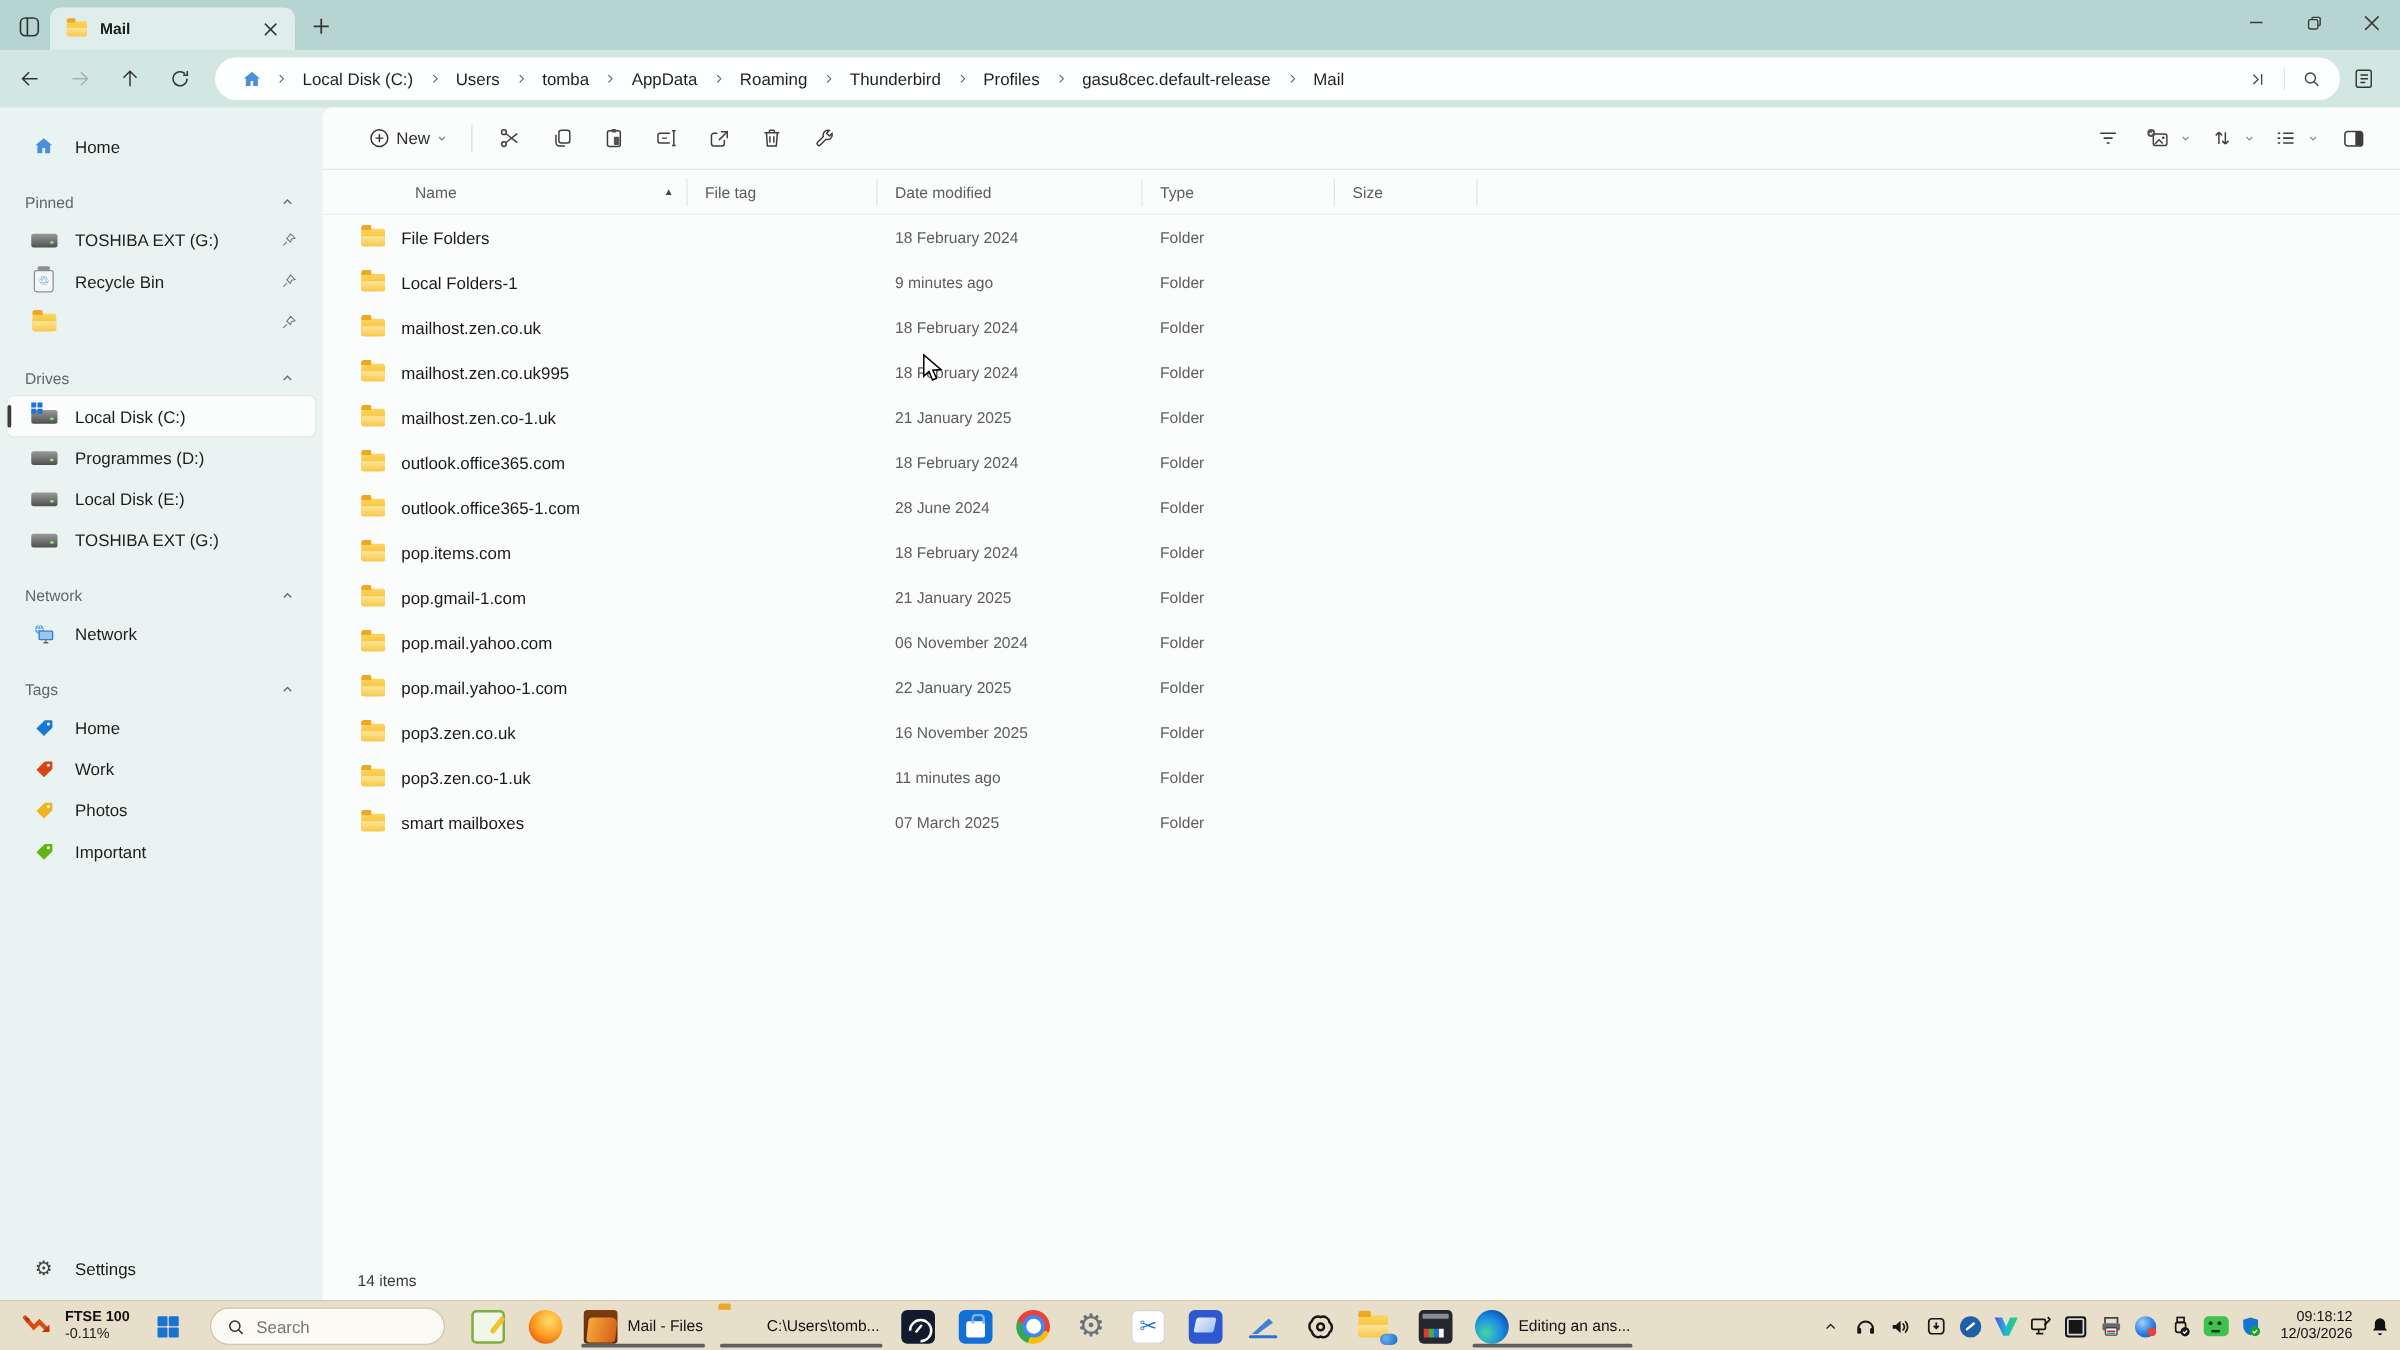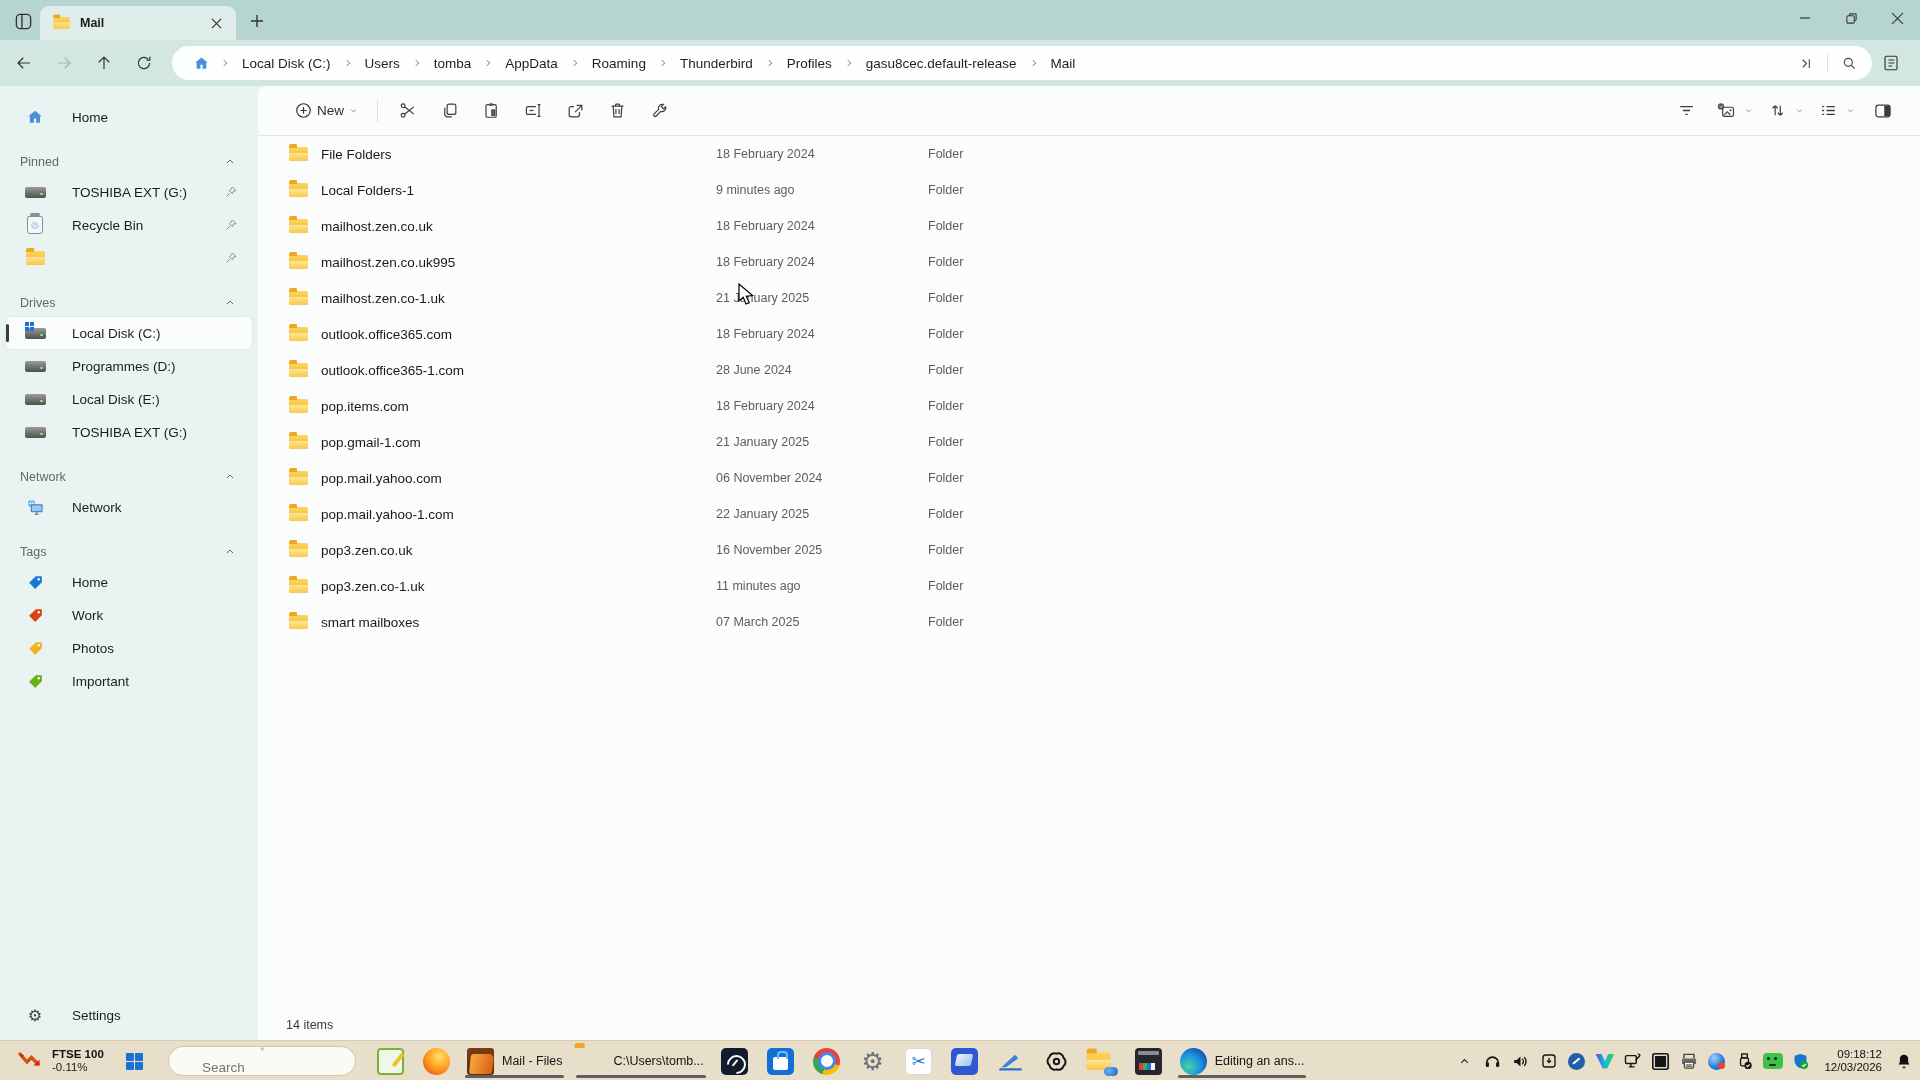--- a/index.html
+++ b/index.html
@@ -25,21 +25,21 @@
   .crumb-chev { display:flex; align-items:center; padding:0 2px; }
   .crumb-end { margin-left:auto; display:flex; align-items:center; gap:6px; }
   .crumb-sep { width:1px; height:18px; background:#dde4e2; }
   .bar-ico { width:30px; height:28px; display:flex; align-items:center; justify-content:center; border-radius:4px; }
 
   
   .main { display:flex; height:954px; }
 
   
   .sidebar { width:258px; flex:none; padding-top:14px; position:relative; }
-  .sitem { display:flex; align-items:center; gap:26px; height:32px; margin:1px 6px; padding-left:18px; border-radius:5px; position:relative; }
+  .sitem { display:flex; align-items:center; gap:14px; height:32px; margin:1px 6px; padding-left:18px; border-radius:5px; position:relative; }
   .sitem .slabel { font-size:13.5px; color:#1d1d1d; }
   .sitem.selected { background:#fbfdfd; box-shadow:0 0 0 1px #e2e9e7; }
   .sitem.selected::before { content:""; position:absolute; left:0; top:7px; width:3px; height:18px; border-radius:2px; background:#3c3c3c; }
   .shead { display:flex; align-items:center; justify-content:space-between; height:26px; margin-top:16px; padding:0 22px 0 20px; color:#5e6a68; font-size:12.5px; }
   .spin { margin-left:auto; margin-right:14px; display:flex; }
   .settings-item { position:absolute; left:0; bottom:8px; width:100%; }
 
   .sicon { width:22px; display:flex; justify-content:center; }
   .drive { width:21px; height:11px; border-radius:2px; background:linear-gradient(#9a9a9a,#4f4f4f); position:relative; }
   .drive::after { content:""; position:absolute; right:3px; bottom:3px; width:3px; height:2px; background:#7ef06a; border-radius:1px; }
@@ -78,21 +78,21 @@
   .taskbar { position:absolute; left:0; bottom:0; width:1920px; height:40px; background:#e8dfca; border-top:1px solid #d6ccb2; }
   .widget { position:absolute; left:10px; top:3px; height:34px; display:flex; align-items:center; gap:8px; padding:0 8px; border-radius:4px; }
   .widget .t1 { font-size:11.5px; font-weight:700; color:#111; line-height:13px; }
   .widget .t2 { font-size:11.5px; color:#222; line-height:13px; }
   .tb-center { position:absolute; left:112px; top:2px; height:36px; display:flex; align-items:center; gap:2px; }
   .tbtn { height:36px; min-width:44px; display:flex; align-items:center; justify-content:center; gap:8px; padding:0 7px; border-radius:4px; position:relative; }
   .tbtn.active::after { content:""; position:absolute; left:5px; right:5px; bottom:1px; height:3px; border-radius:2px; background:#5f5f5f; }
   .tbtn .applbl { font-size:12.5px; color:#141414; white-space:nowrap; }
   .startlogo { width:17px; height:17px; display:grid; grid-template-columns:8px 8px; grid-gap:1px; }
   .startlogo b { background:#1873d3; border-radius:1px; }
-  .searchpill { width:188px; height:30px; margin:0 10px; background:#fcfaf4; border:1px solid #cfc6ab; border-radius:15px; display:flex; align-items:center; gap:9px; padding:0 12px;flex-direction:column; }
+  .searchpill { width:188px; height:30px; margin:0 10px; background:#fcfaf4; border:1px solid #cfc6ab; border-radius:15px; display:flex; align-items:center; gap:9px; padding:0 12px; }
   .searchpill input { border:none; outline:none; background:transparent; font-family:inherit; font-size:13.5px; color:#5c5c5c; width:120px; }
 
   .appico { width:27px; height:27px; flex:none; position:relative; }
   .ico-npp { background:#eef7e8; border:2px solid #7fae3e; border-radius:4px; }
   .ico-npp::after { content:""; position:absolute; right:2px; top:2px; width:4px; height:16px; background:#f2c12e; transform:rotate(38deg); border-radius:2px; }
   .ico-ff { border-radius:50%; background:radial-gradient(circle at 62% 32%, #ffe066, #ff9a1f 52%, #e4500e 88%); }
   .ico-files { background:linear-gradient(#7c3c12,#5d2c0c); border-radius:3px; }
   .ico-files::after { content:""; position:absolute; left:3px; top:6px; right:1px; bottom:1px; background:linear-gradient(100deg,#f8a93c,#d65f17); border-radius:3px 5px 3px 3px; transform:skewX(-6deg); }
   .ico-folder { transform:scale(1.25); margin-top:4px; }
   .ico-speed { background:#121a2d; border-radius:5px; }
@@ -546,20 +546,38 @@
           </div>
           <div class="ibtn">
             <svg width="20" height="20" viewBox="0 0 24 24" fill="none" stroke="#3d3d3d" stroke-width="1.5">
                 <rect x="3.5" y="5" width="17" height="14" rx="3"></rect>
                 <path d="M13.5 5.6h4.5a2.4 2.4 0 0 1 2.4 2.4v8a2.4 2.4 0 0 1-2.4 2.4h-4.5z" fill="#3d3d3d" stroke="none"></path>
               </svg>
           </div>
         </div>
       </div>
 
+      <div class="colheader">
+        <div class="hc first">
+          <span>Name</span>
+          <span class="sort-tri">▲</span>
+        </div>
+        <div class="hc">
+            <span>File tag</span>
+          </div>
+        <div class="hc">
+            <span>Date modified</span>
+          </div>
+        <div class="hc">
+            <span>Type</span>
+          </div>
+        <div class="hc">
+            <span>Size</span>
+          </div>
+      </div>
 
       <div class="rows">
         <div class="row">
           <div class="c-name">
               <span class="fold"></span>
               <span>File Folders</span>
             </div>
           <div class="c-dim"></div>
             <div class="c-dim">18 February 2024</div>
             <div class="c-dim">Folder</div>

